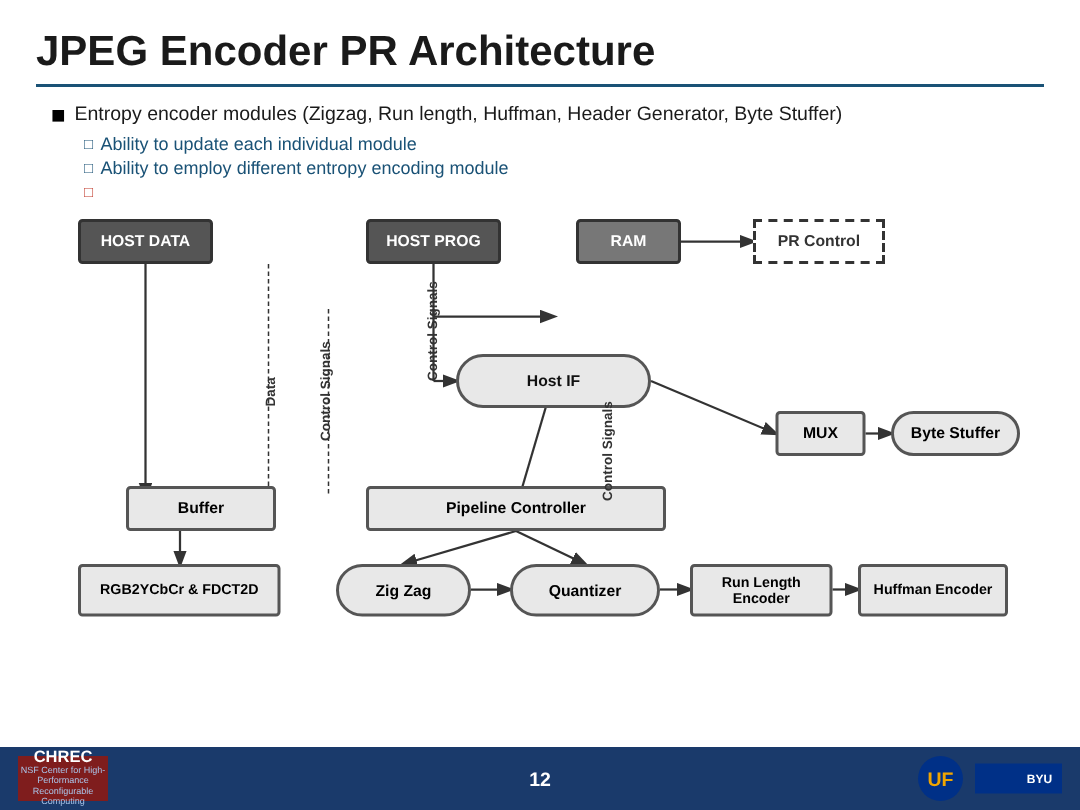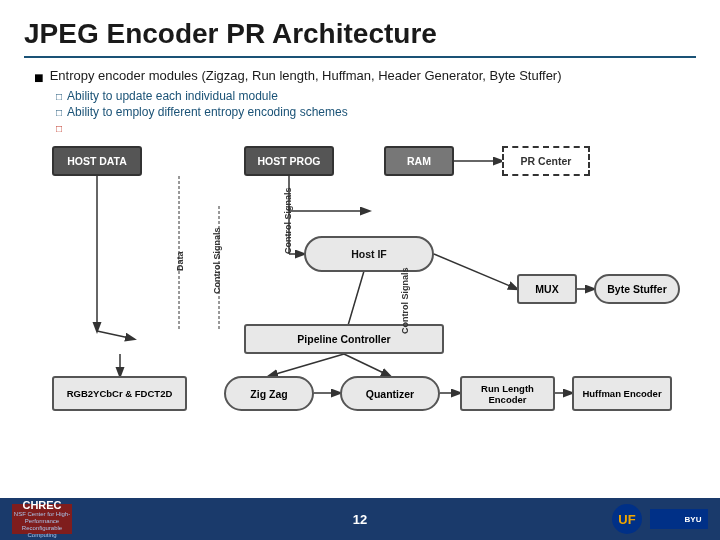--- a/index.html
+++ b/index.html
@@ -334,21 +334,21 @@
       <span class="bullet-icon">■</span>
       <span>Entropy encoder modules (Zigzag, Run length, Huffman, Header Generator, Byte Stuffer)</span>
     </div>
     <div class="sub-bullets">
       <div class="sub-bullet">
         <span class="sq">□</span>
         <span>Ability to update each individual module</span>
       </div>
       <div class="sub-bullet">
         <span class="sq">□</span>
-        <span>Ability to employ different entropy encoding schemes</span>
+        <span>Ability to employ different entropy encoding module</span>
       </div>
       <div class="sub-bullet orange">
         <span class="sq">□</span>
       </div>
     </div>
   </div>
 
   <div class="diagram">
 
     <svg class="diagram-svg">
@@ -396,30 +396,33 @@
     <div class="box host-data box-rect">
       <span>HOST DATA</span>
     </div>
     <div class="box host-prog box-rect">
       <span>HOST PROG</span>
     </div>
     <div class="box ram box-rect">
       <span>RAM</span>
     </div>
     <div class="box pr-region">
-      <span>PR Center</span>
+      <span>PR Control</span>
     </div>
     <div class="box host-if box-rounded">
       <span>Host IF</span>
     </div>
     <div class="box mux-box box-rect">
       <span>MUX</span>
     </div>
     <div class="box byte-stuffer box-rounded">
       <span>Byte Stuffer</span>
+    </div>
+    <div class="box buffer box-rect">
+      <span>Buffer</span>
     </div>
     <div class="box pipeline-ctrl box-rect">
       <span>Pipeline Controller</span>
     </div>
     <div class="box rgb-box box-rect">
       <span>RGB2YCbCr &amp; FDCT2D</span>
     </div>
     <div class="box zigzag box-rounded">
       <span>Zig Zag</span>
     </div>

